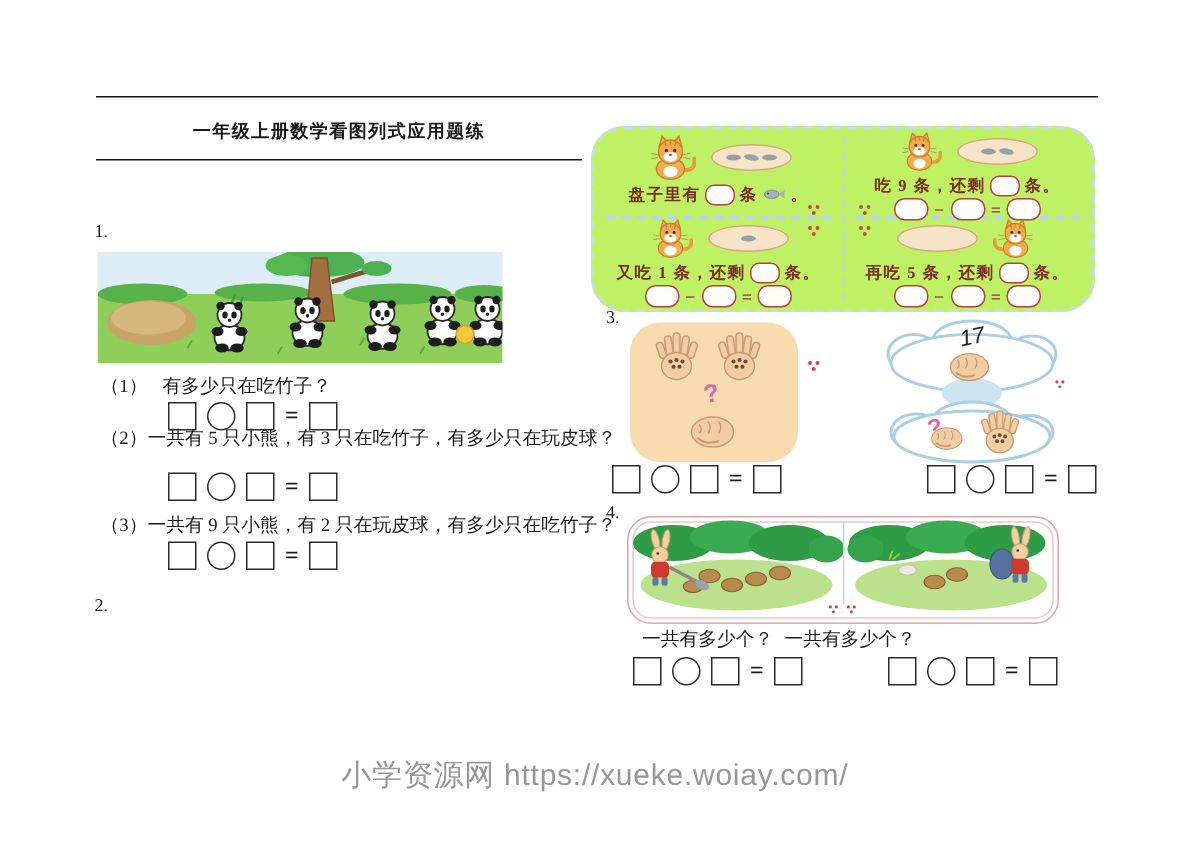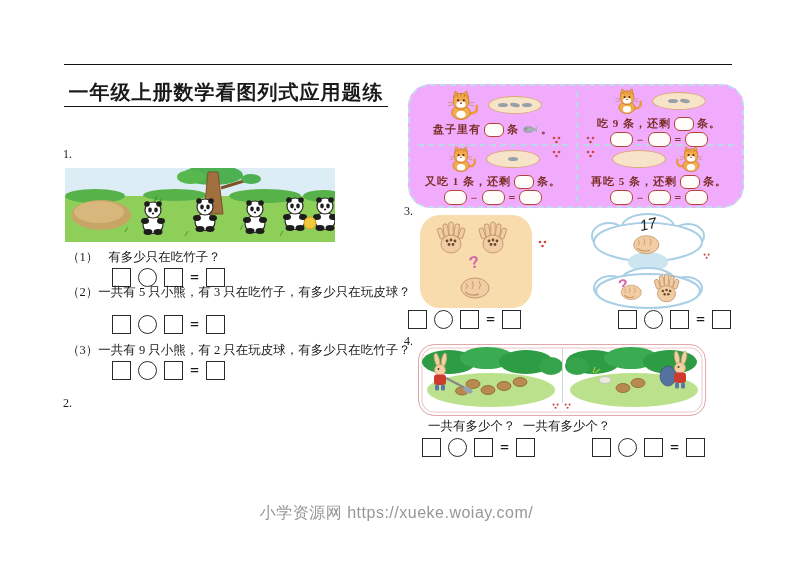--- a/index.html
+++ b/index.html
@@ -2,38 +2,38 @@
 <html><head>
 <meta charset="utf-8">
 <style>
   html,body{margin:0;padding:0;background:#fff;}
   .page{position:relative;width:793px;height:561px;background:#ffffff;overflow:hidden;
         font-family:"Liberation Serif","DejaVu Serif",serif;color:#1a1a1a;}
   .abs{position:absolute;}
 
   .top-rule{left:64px;top:64px;width:668px;border-top:1.5px solid #111;}
   .title{left:64px;top:79px;width:324px;text-align:center;font-family:"Liberation Sans","DejaVu Sans",sans-serif;
-         font-weight:bold;font-size:20px;letter-spacing:1px;}
+         font-weight:bold;font-size:12px;letter-spacing:1px;}
   .title-underline{left:64px;top:106px;width:324px;border-top:1.5px solid #111;}
 
   .qnum{font-size:12px;}
   .part{left:67px;width:330px;font-size:12.5px;white-space:nowrap;}
   .part .lbl1{margin-right:10px;}
 
   
   .eqrow{display:flex;align-items:center;gap:7px;}
   .eqrow .box{width:17px;height:17px;border:1.6px solid #2a2a2a;display:inline-block;}
   .eqrow .circle{width:17px;height:17px;border:1.6px solid #2a2a2a;border-radius:50%;display:inline-block;}
   .eqrow .sym{font-size:16px;font-weight:bold;line-height:1;}
   .eqrow.small{gap:4px;}
   .eqrow.small .rbox{width:21px;height:13px;border:1.5px solid #b5413c;border-radius:7px;display:inline-block;background:#fffdf9;}
   .eqrow.small .sym{font-size:12px;color:#8b3a3a;}
 
   
-  .cat-panel{left:408px;top:84px;width:332px;height:120px;border:2px dashed #c2dbea;border-radius:22px;background:#f0abfc;}
+  .cat-panel{left:394px;top:84px;width:332px;height:120px;border:2px dashed #c2dbea;border-radius:22px;background:#bef264;}
   .vdiv{left:50%;top:5px;bottom:5px;border-left:2px dashed #b9d7e8;position:absolute;}
   .hdivL{left:8px;width:150px;top:58px;border-top:2px dashed #b9d7e8;position:absolute;}
   .hdivR{right:8px;width:150px;top:58px;border-top:2px dashed #b9d7e8;position:absolute;}
   .quad{position:absolute;display:flex;flex-direction:column;align-items:center;}
   .quad-art{display:flex;align-items:center;gap:10px;height:30px;}
   .quad-text{font-size:11px;font-weight:bold;color:#7b2d26;letter-spacing:1px;white-space:nowrap;
              display:flex;align-items:center;gap:3px;margin-top:2px;}
   .inline-rbox{width:18px;height:12px;border:1.5px solid #b5413c;border-radius:6px;display:inline-block;background:#fffdf9;}
   .plate{width:52px;height:16px;background:#f6e3c8;border:1.5px solid #d9a878;border-radius:50%;
          display:flex;align-items:center;justify-content:center;}
@@ -44,21 +44,21 @@
   
   .hand-panel{left:420px;top:215px;width:112px;height:93px;background:#f8dcae;border-radius:20px;}
   .qmark{color:#d668ac;font-weight:bold;font-size:17px;transform:rotate(-10deg);font-family:"Liberation Sans",sans-serif;}
 
   
   .garden-panel{left:418px;top:344px;width:286px;height:70px;background:#fff;border:1.5px solid #e0a8a8;
                 border-radius:16px;box-shadow:inset 0 0 0 2.5px #fff, inset 0 0 0 3.5px #eec6c6;padding:0;}
   .q4text{font-size:12.5px;white-space:nowrap;}
 
   .footer{left:0;top:503px;width:793px;text-align:center;font-family:"Liberation Sans","DejaVu Sans",sans-serif;
-          font-size:16px;color:#979797;letter-spacing:0.5px;}
+          font-size:20px;color:#979797;letter-spacing:0.5px;}
 </style>
 </head>
 <body>
 
 <svg width="0" height="0" style="position:absolute">
 <defs>
   <g id="panda">
     <ellipse cx="0" cy="9" rx="10" ry="8.5" fill="#fff" stroke="#2a2a2a" stroke-width="1.2"></ellipse>
     <ellipse cx="-8" cy="5" rx="4" ry="3" fill="#1d1d1d"></ellipse>
     <ellipse cx="8" cy="5" rx="4" ry="3" fill="#1d1d1d"></ellipse>

